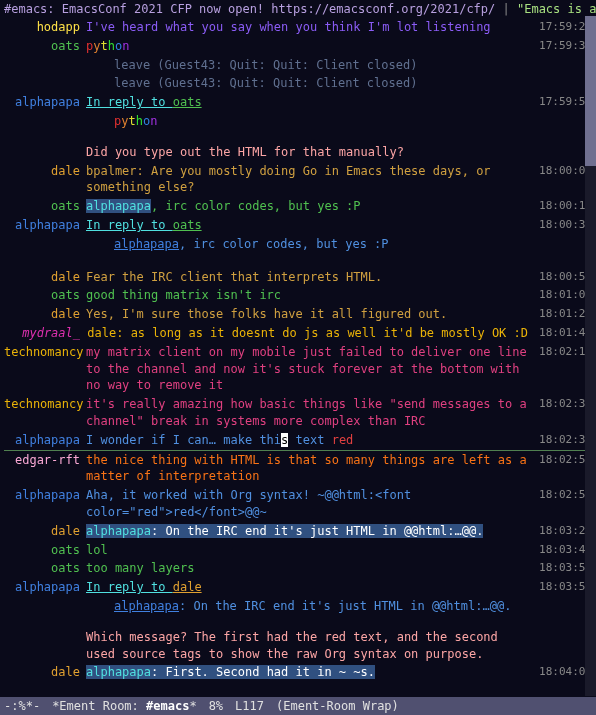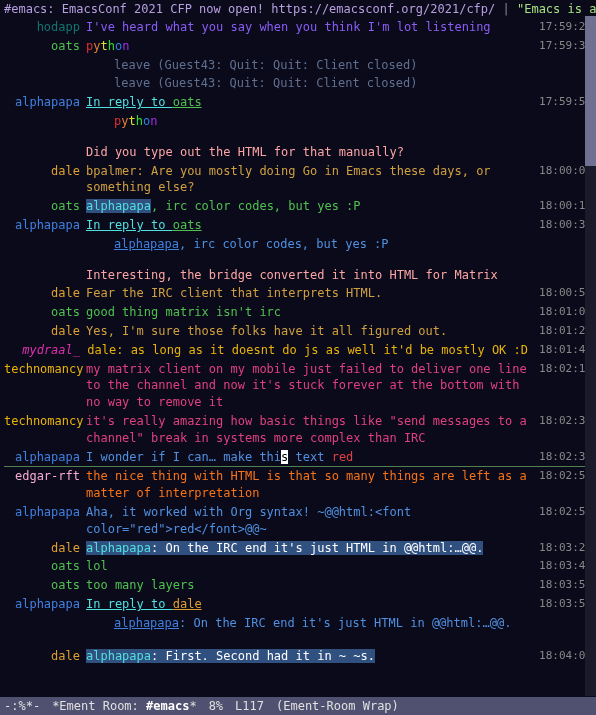--- a/index.html
+++ b/index.html
@@ -48,21 +48,21 @@
     .body-indent {
       padding-left: 28px;
     }
     .time-col {
       width: 60px;
       text-align: right;
       flex-shrink: 0;
       color: #888;
       font-size: 11px;
     }
-    .nick-hodapp { color: #0f766e; }
+    .nick-hodapp { color: #fde047; }
     .nick-oats { color: #50c050; }
     .nick-alphapapa { color: #4080e0; }
     .nick-dale { color: #e0a030; }
     .nick-mydraal { color: #e030b0; font-style: italic; }
     .nick-technomancy { color: #eab308; }
     .nick-edgar { color: #f9a8d4; }
     .body-hodapp { color: #8b5cf6; }
     .body-oats { color: #50c050; }
     .body-alphapapa { color: #5090e0; }
     .body-dale { color: #d0a040; }
@@ -173,21 +173,20 @@
       <div class="body-col "><span class="link">In reply to </span><span class="link-oats">oats</span></div>
       <div class="time-col">18:00:35</div>
     </div>
     <div class="msg-row">
       <div class="nick-col "></div>
       <div class="body-col body-alphapapa body-indent"><span class="link-alphapapa">alphapapa</span>, irc color codes, but yes :P</div>
       <div class="time-col"></div>
     </div>
     <div class="msg-row" style="margin-top: 12px;">
       <div class="nick-col "></div>
-      <div class="body-col body-following">Interesting, the bridge converted it into HTML for Matrix</div>
       <div class="time-col"></div>
     </div>
     <div class="msg-row">
       <div class="nick-col nick-dale">dale</div>
       <div class="body-col body-dale">Fear the IRC client that interprets HTML.</div>
       <div class="time-col">18:00:50</div>
     </div>
     <div class="msg-row">
       <div class="nick-col nick-oats">oats</div>
       <div class="body-col body-oats">good thing matrix isn't irc</div>
@@ -249,20 +248,21 @@
       <div class="body-col "><span class="link">In reply to </span><span class="link-dale">dale</span></div>
       <div class="time-col">18:03:59</div>
     </div>
     <div class="msg-row">
       <div class="nick-col "></div>
       <div class="body-col body-alphapapa body-indent"><span class="link-alphapapa">alphapapa</span>: On the IRC end it's just HTML in @@html:…@@.</div>
       <div class="time-col"></div>
     </div>
     <div class="msg-row" style="margin-top: 12px;">
       <div class="nick-col "></div>
+      <div class="body-col body-following">Which message? The first had the red text, and the second used source tags to show the raw Org syntax on purpose.</div>
       <div class="time-col"></div>
     </div>
     <div class="msg-row">
       <div class="nick-col nick-dale">dale</div>
       <div class="body-col body-dale"><span class="hl"><span class="hl2">alphapapa</span>: First. Second had it in ~ ~s.</span></div>
       <div class="time-col">18:04:08</div>
     </div>
   </div>
 
 <div class="scrollbar">

